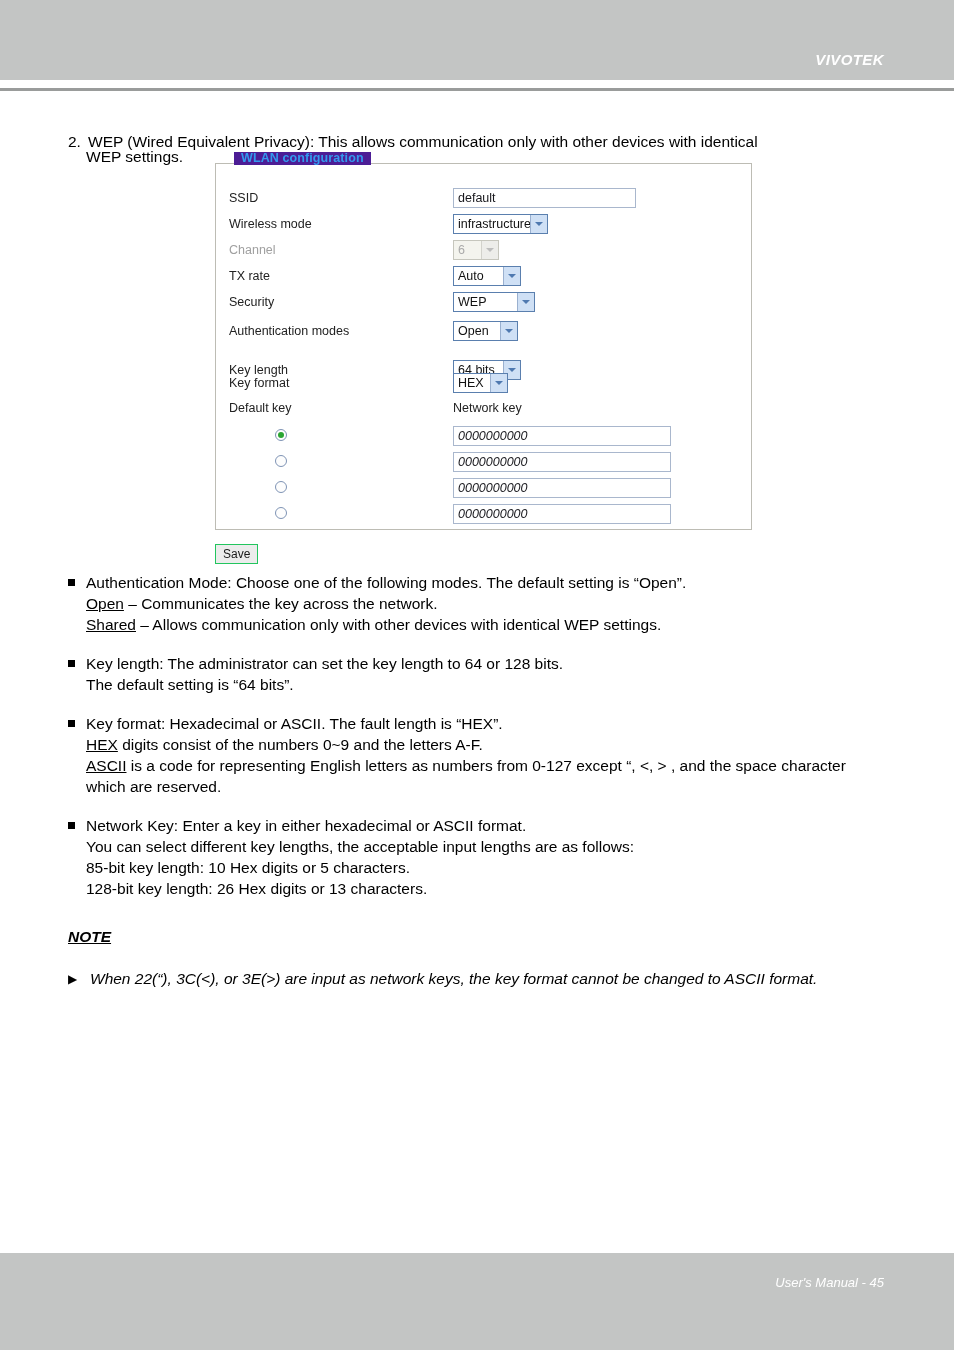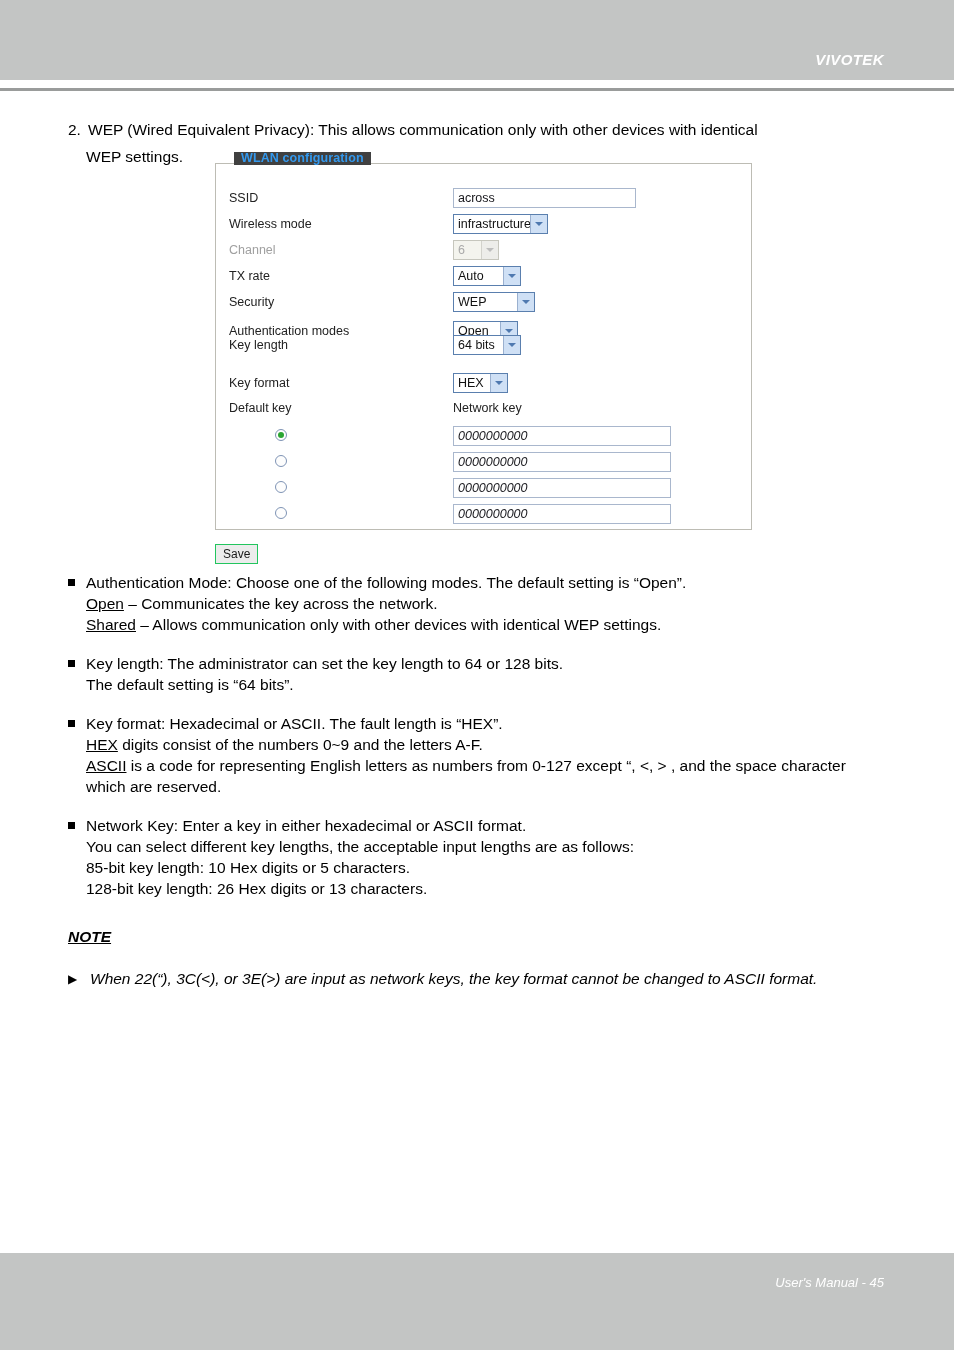--- a/index.html
+++ b/index.html
@@ -64,21 +64,21 @@
   
   .content {
     position: absolute;
     left: 0; top: 0;
     width: 954px;
   }
 
   .intro {
     position: absolute;
     left: 68px;
-    top: 119px;
+    top: 131px;
     width: 818px;
     font-size: 15.5px;
     line-height: 22px;
     text-align: justify;
     text-justify: inter-word;
   }
   .intro .num {
     display: inline-block;
     width: 20px;
   }
@@ -98,21 +98,21 @@
     top: 163px;
     width: 537px;
     height: 367px;
     border: 1px solid #bdbcb4;
     box-sizing: border-box;
   }
   .wlan-legend {
     position: absolute;
     left: 234px;
     top: 152px;
-    background: #404040;
+    background: #4c1d95;
     padding: 0 7px;
     font-size: 12.5px;
     font-weight: bold;
     color: #3399ee;
     line-height: 1;
     letter-spacing: 0.1px;
   }
 
   .form-row {
     position: absolute;
@@ -350,21 +350,21 @@
   <div class="intro">
     <span class="num">2.</span><span>WEP (Wired Equivalent Privacy): This allows communication only with other devices with identical</span>
   </div>
   <div class="intro-line2">WEP settings.</div>
 
   <div class="wlan-panel">
     <div id="form-rows">
         <div class="form-row" style="top: 24px;">
           <div class="row-label">SSID</div>
           <div class="row-ctl">
-            <div class="txt ssid">across</div>
+            <div class="txt ssid">default</div>
           </div>
         </div>
         <div class="form-row" style="top: 50px;">
           <div class="row-label">Wireless mode</div>
           <div class="row-ctl"><div class="sel w-infra">
               <span class="sel-val">infrastructure</span>
               <span class="arrow"></span>
             </div></div>
         </div>
         <div class="form-row" style="top: 76px;">
@@ -388,21 +388,21 @@
               <span class="arrow"></span>
             </div></div>
         </div>
         <div class="form-row" style="top: 157px;">
           <div class="row-label">Authentication modes</div>
           <div class="row-ctl"><div class="sel w-auth">
               <span class="sel-val">Open</span>
               <span class="arrow"></span>
             </div></div>
         </div>
-        <div class="form-row" style="top: 171px;">
+        <div class="form-row" style="top: 196px;">
           <div class="row-label">Key length</div>
           <div class="row-ctl"><div class="sel w-keylen">
               <span class="sel-val">64 bits</span>
               <span class="arrow"></span>
             </div></div>
         </div>
         <div class="form-row" style="top: 209px;">
           <div class="row-label">Key format</div>
           <div class="row-ctl"><div class="sel w-keyfmt">
               <span class="sel-val">HEX</span>

